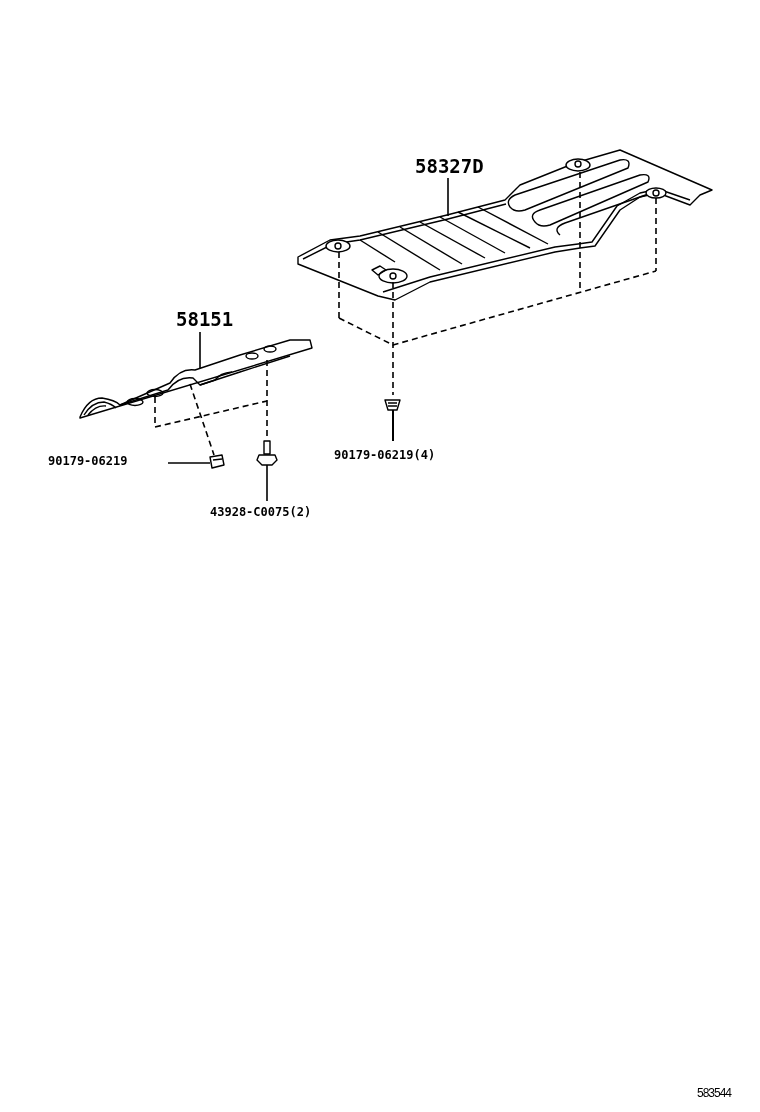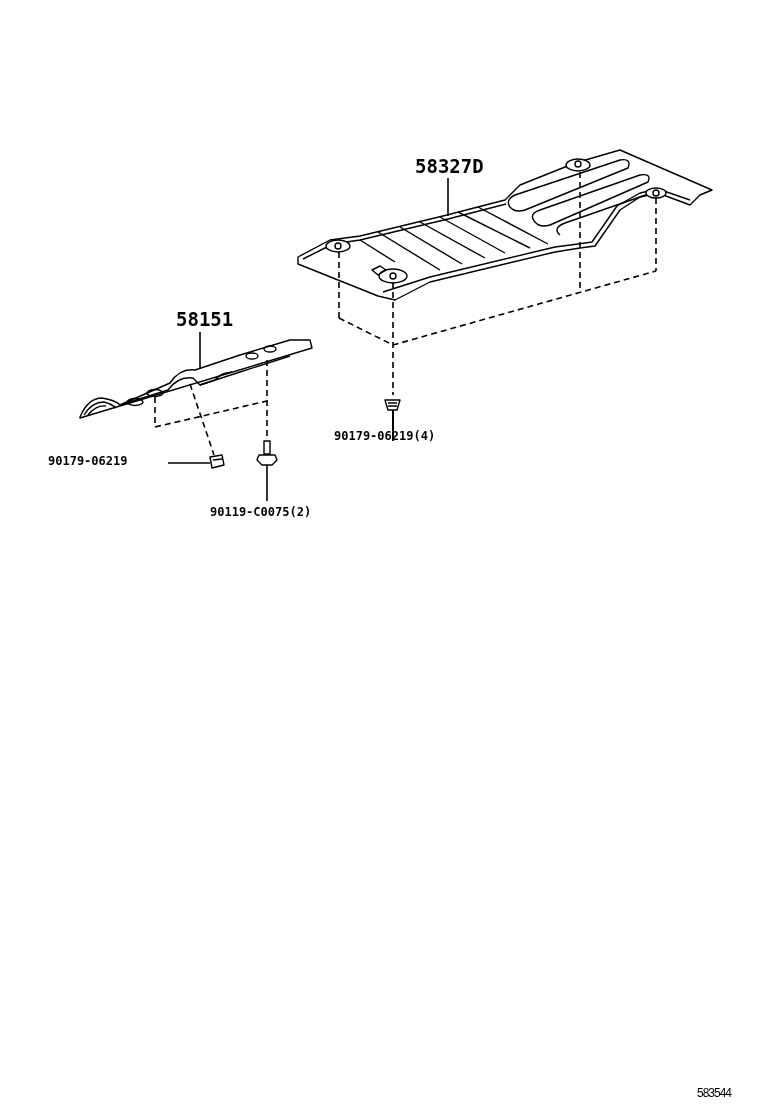--- a/index.html
+++ b/index.html
@@ -91,16 +91,16 @@
         <rect x="264" y="441" width="6" height="13"></rect>
         <path d="M259,455 L275,455 L277,460 L272,465 L262,465 L257,460 Z"></path>
       </g>
       <line x1="267" y1="465" x2="267" y2="501" stroke-width="1.6"></line>
     </g>
   </svg>
 
   <div class="lbl big" style="left:415px;top:155px;">58327D</div>
   <div class="lbl big" style="left:176px;top:308px;">58151</div>
   <div class="lbl small" style="left:48px;top:454px;">90179-06219</div>
-  <div class="lbl small" style="left:210px;top:505px;"><span>90119-C0075</span><span>(2)</span></div>
-  <div class="lbl small" style="left:334px;top:429px;"><span>90179-06219</span><span>(4)</span></div>
+  <div class="lbl small" style="left:210px;top:505px;"><span>43928-C0075</span><span>(2)</span></div>
+  <div class="lbl small" style="left:334px;top:448px;"><span>90179-06219</span><span>(4)</span></div>
   <div class="ref" style="left:697px;top:1086px;">583544</div>
 </div>
 
 </body></html>

